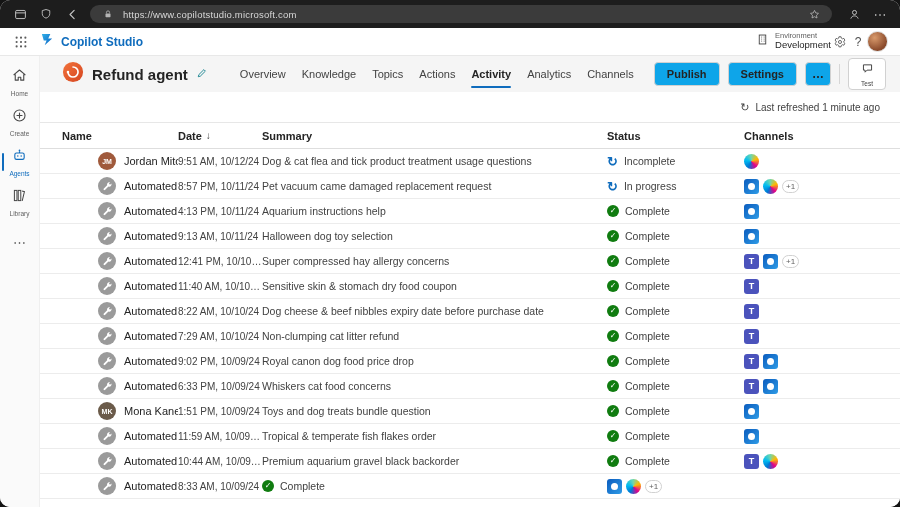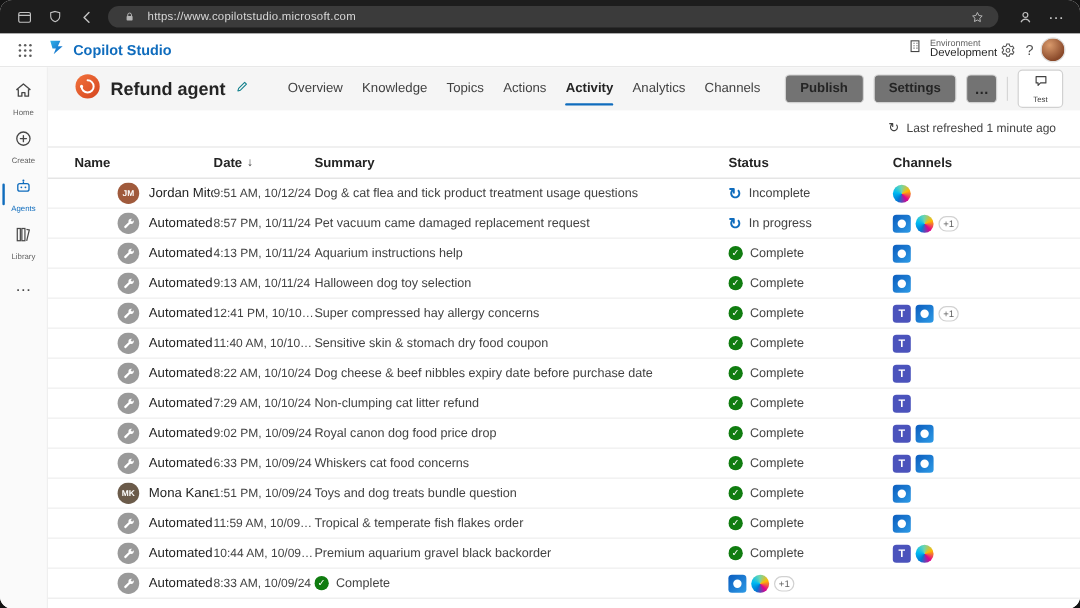--- a/index.html
+++ b/index.html
@@ -40,21 +40,21 @@
   .main { flex:1; display:flex; flex-direction:column; background:#fff; min-width:0; }
 
   
   .strip { height:36px; background:#f5f5f5; display:flex; align-items:center; padding:0 14px 0 22px; gap:8px; flex:0 0 auto; }
   .agent-title { font-size:15px; font-weight:700; color:#242424; white-space:nowrap; }
   .tabs { display:flex; align-items:stretch; height:36px; margin-left:16px; }
   .tab { display:flex; align-items:center; padding:0 8px; font-size:11px; color:#424242; position:relative; cursor:pointer; white-space:nowrap; }
   .tab.active { color:#242424; font-weight:700; }
   .tab.active::after { content:""; position:absolute; left:8px; right:8px; bottom:4px; height:2.5px; background:#0f6cbd; border-radius:2px; }
   .strip-actions { margin-left:auto; display:flex; align-items:center; gap:8px; }
-  .btn { height:24px; padding:0 12px; background:#737373; border:1px solid #d1d1d1; border-radius:4px; font-size:11px; font-weight:600; color:#242424; font-family:inherit; cursor:pointer; white-space:nowrap; }
+  .btn { height:24px; padding:0 12px; background:#0ea5e9; border:1px solid #d1d1d1; border-radius:4px; font-size:11px; font-weight:600; color:#242424; font-family:inherit; cursor:pointer; white-space:nowrap; }
   .btn.icon-only { width:26px; padding:0; font-size:12px; line-height:0; }
   .vdiv { width:1px; height:20px; background:#d6d6d6; }
   .test-btn { height:32px; width:38px; background:#fff; border:1px solid #d1d1d1; border-radius:4px; display:flex; flex-direction:column; align-items:center; justify-content:center; gap:1px; cursor:pointer; }
   .test-btn .test-label { font-size:6.5px; color:#424242; }
 
   
   .refresh-row { height:30px; display:flex; align-items:center; justify-content:flex-end; padding-right:20px; gap:6px; flex:0 0 auto; cursor:pointer; }
   .refresh-row .ricon { color:#424242; font-size:11px; line-height:1; }
   .refresh-row .rtext { font-size:10px; color:#424242; }
 

